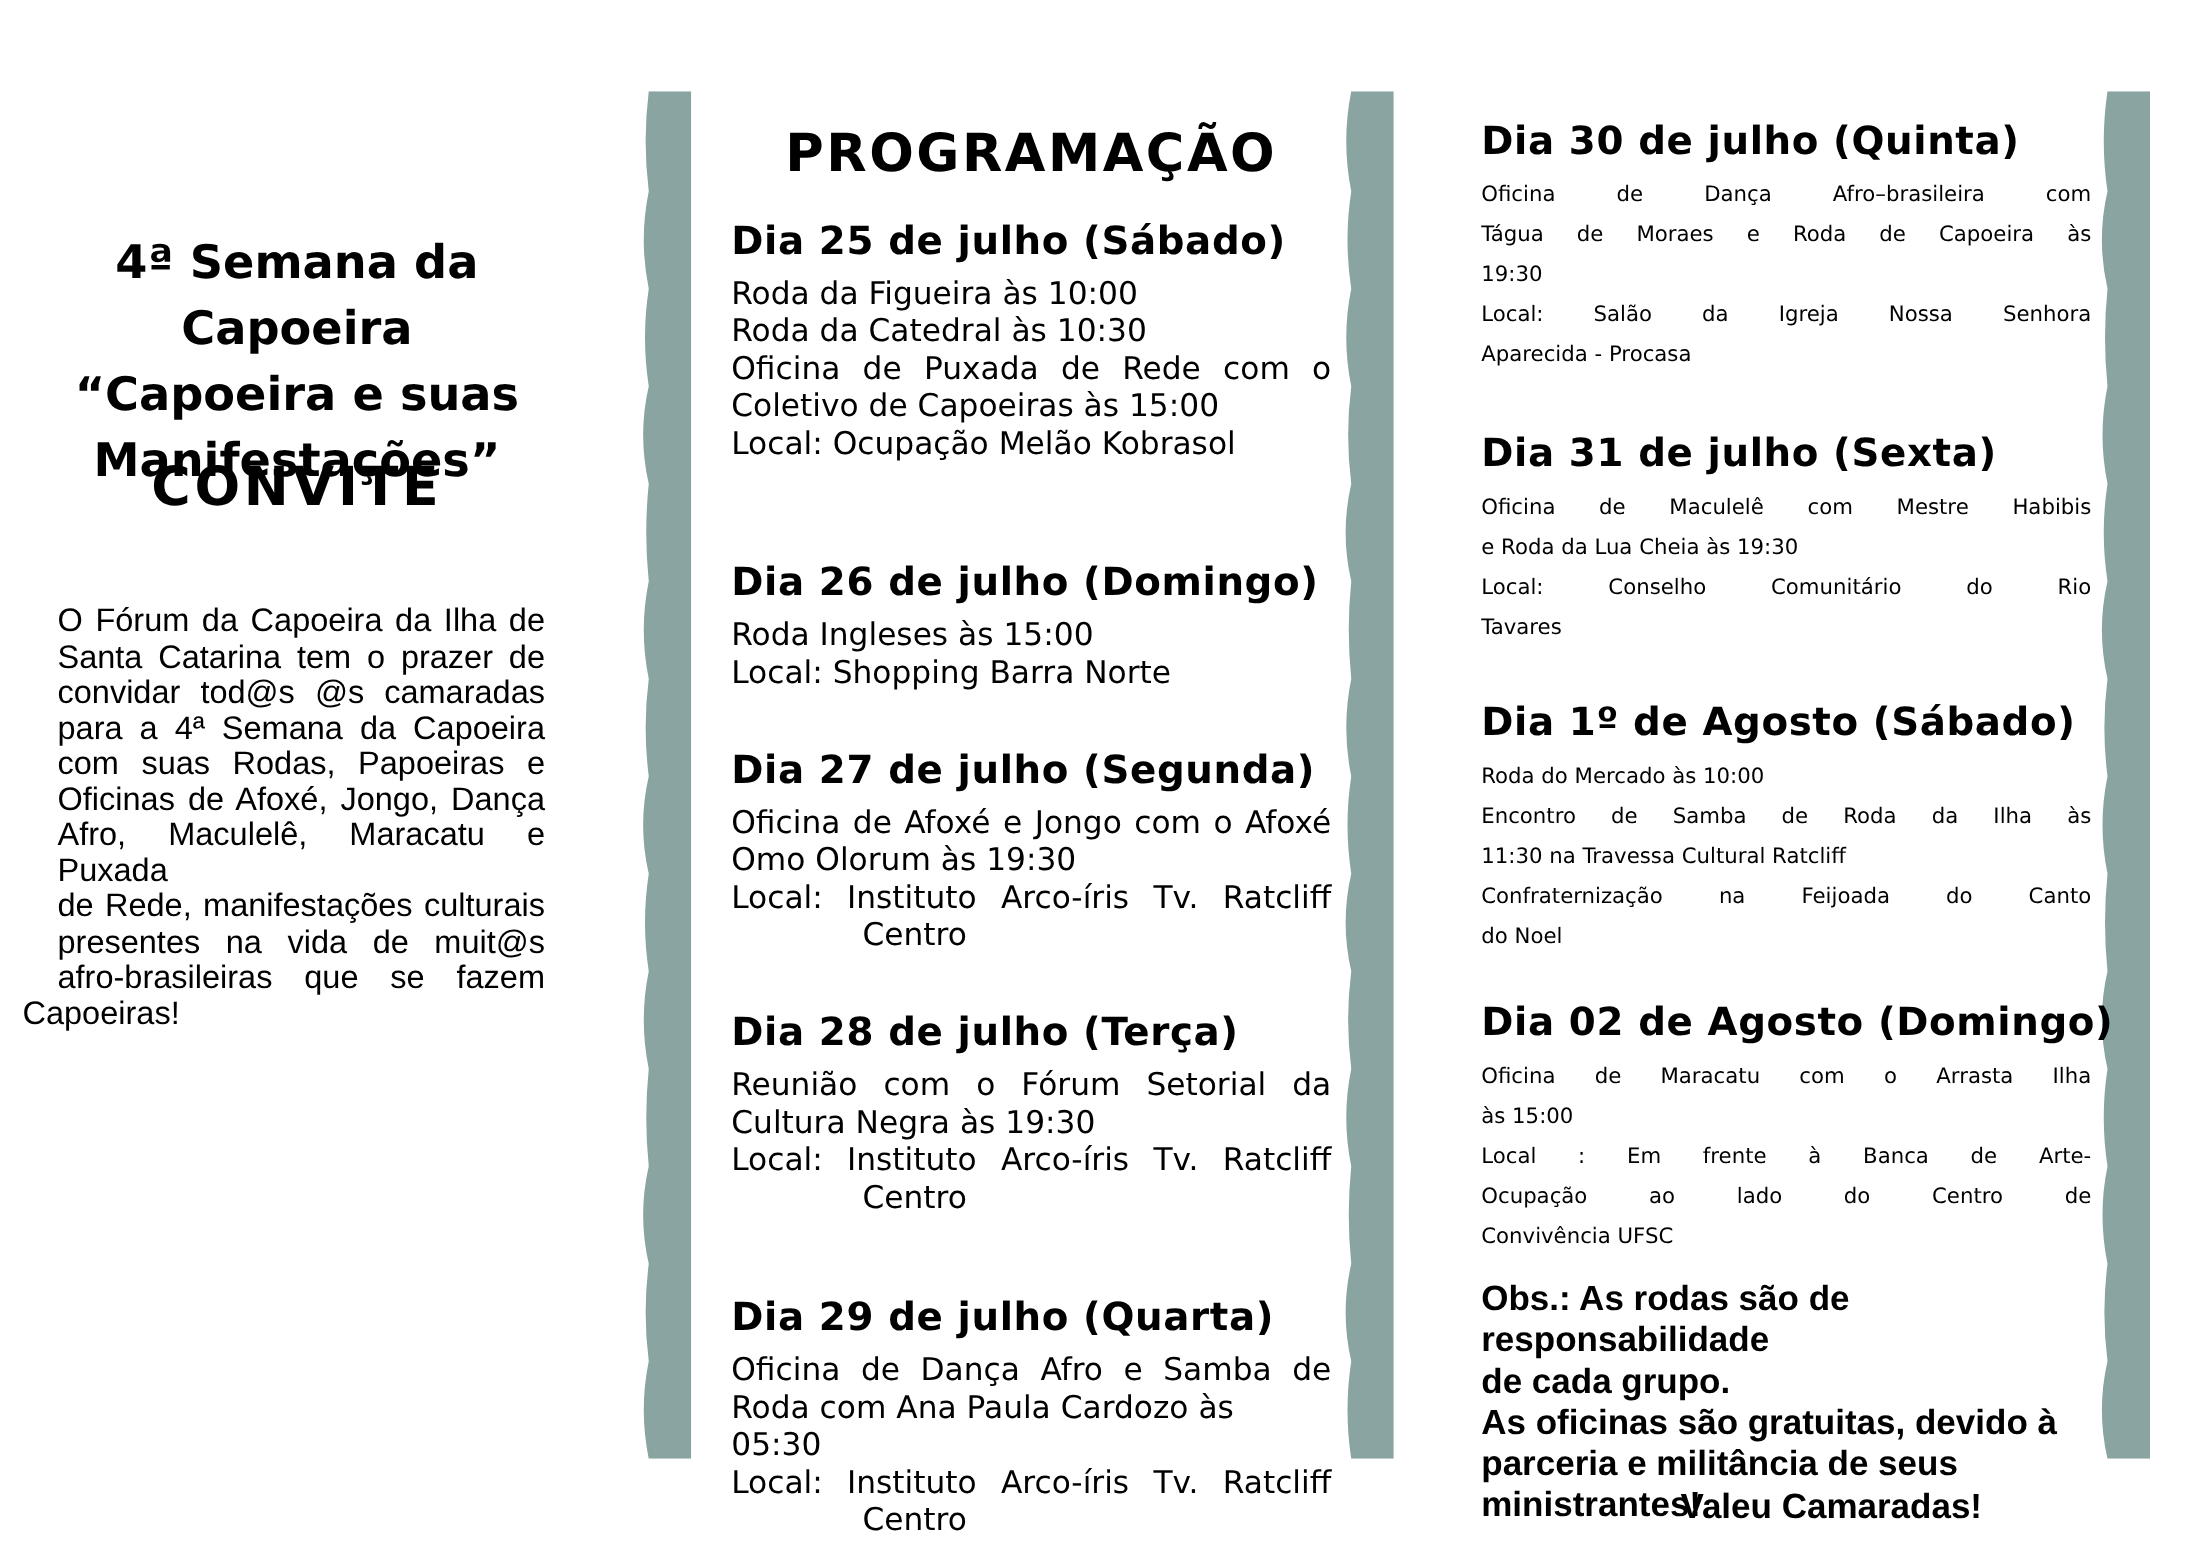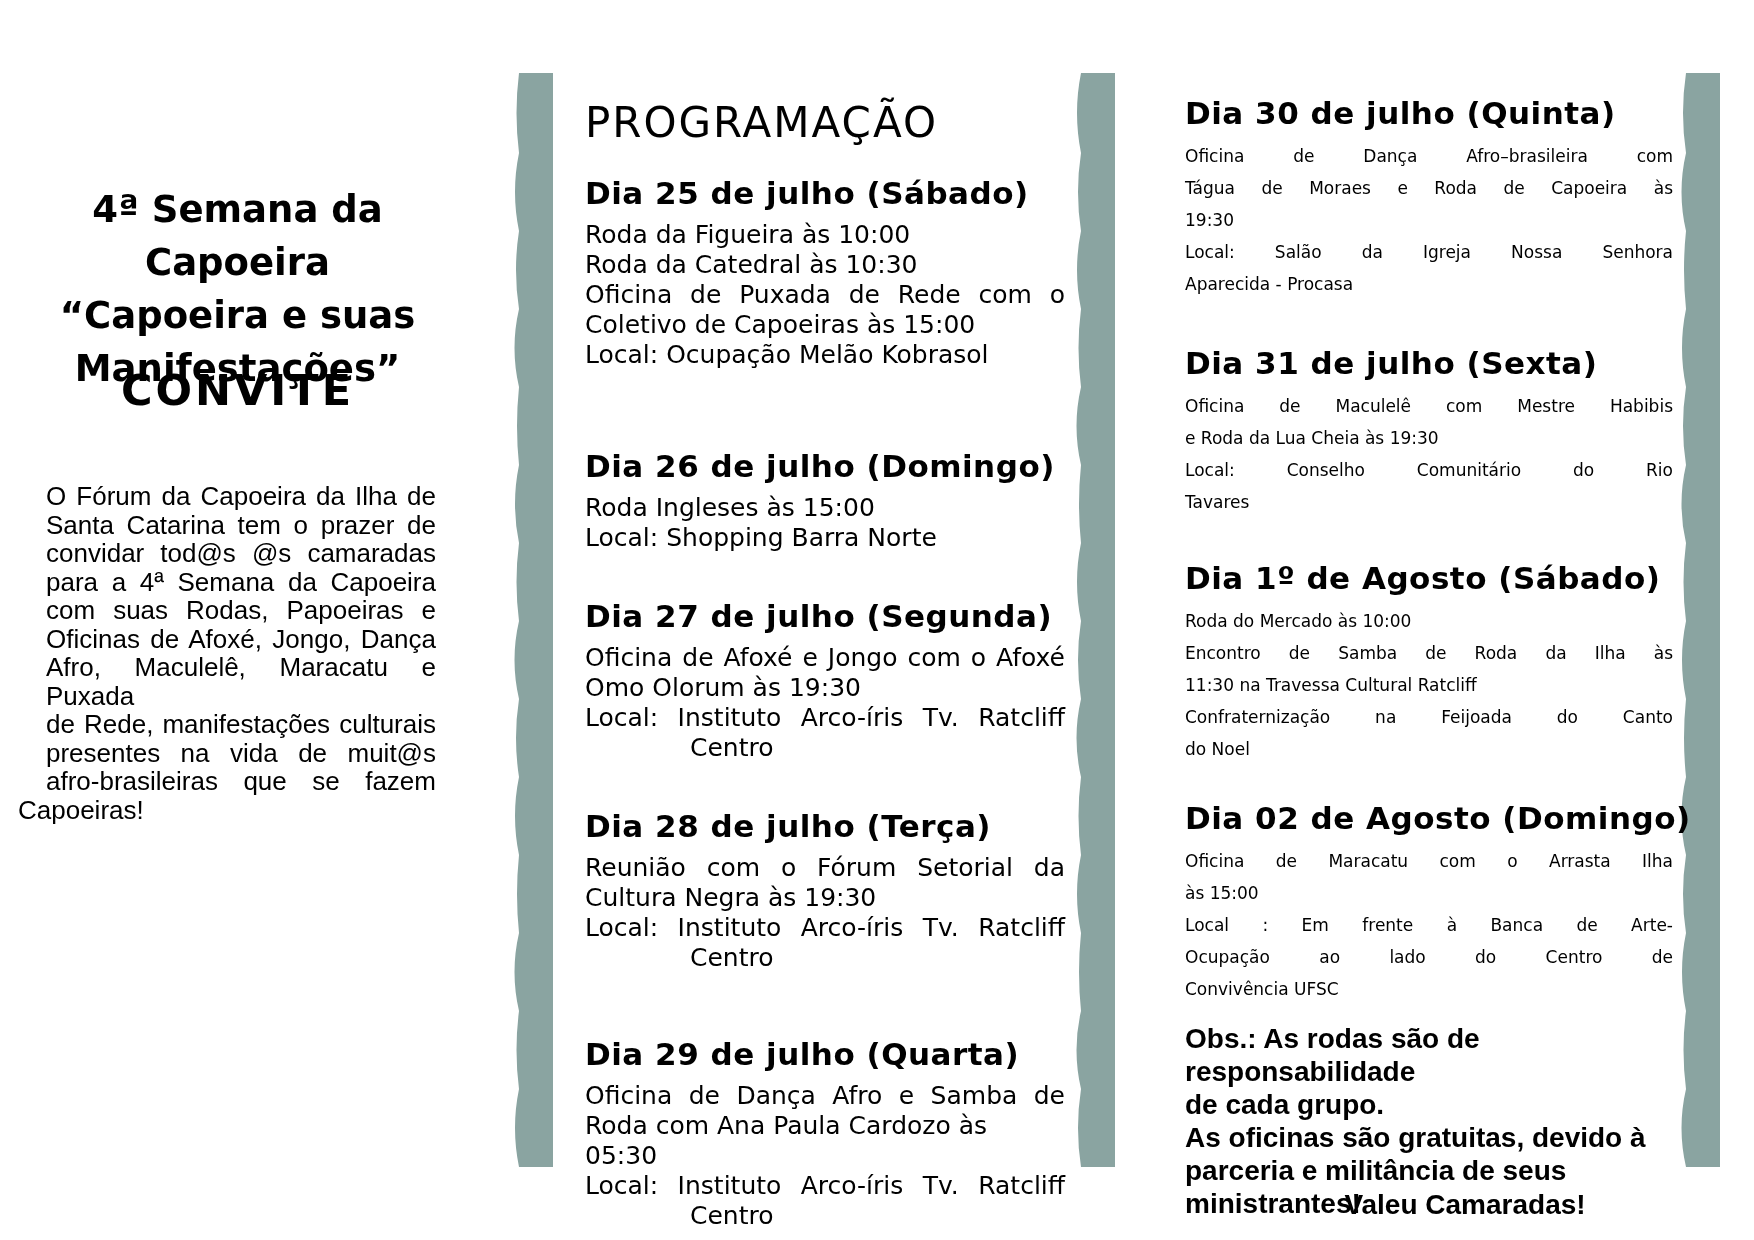--- a/index.html
+++ b/index.html
@@ -28,21 +28,21 @@
   .cover-body{
     position:absolute;left:18px;top:482px;width:418px;
     font-family:"Liberation Sans",sans-serif;
     font-size:26px;line-height:28.5px;
   }
   .cover-body .j{text-align:justify;text-align-last:justify;margin-left:28px;}
   .cover-body .n{text-align:left;}
   
   .prog-heading{
     position:absolute;left:585px;top:98px;width:480px;
-    font-size:42px;font-weight:400;
+    text-align:center;font-size:42px;font-weight:700;
     letter-spacing:2px;
   }
   .event{position:absolute;}
   .col-mid .event{left:585px;width:480px;}
   .col-right .event{left:1185px;width:488px;}
   .ev-title{
     font-size:31px;font-weight:bold;letter-spacing:0.5px;
     line-height:1.2;margin:0 0 8px 0;white-space:nowrap;
   }
   .ev-lines{font-size:25px;}

